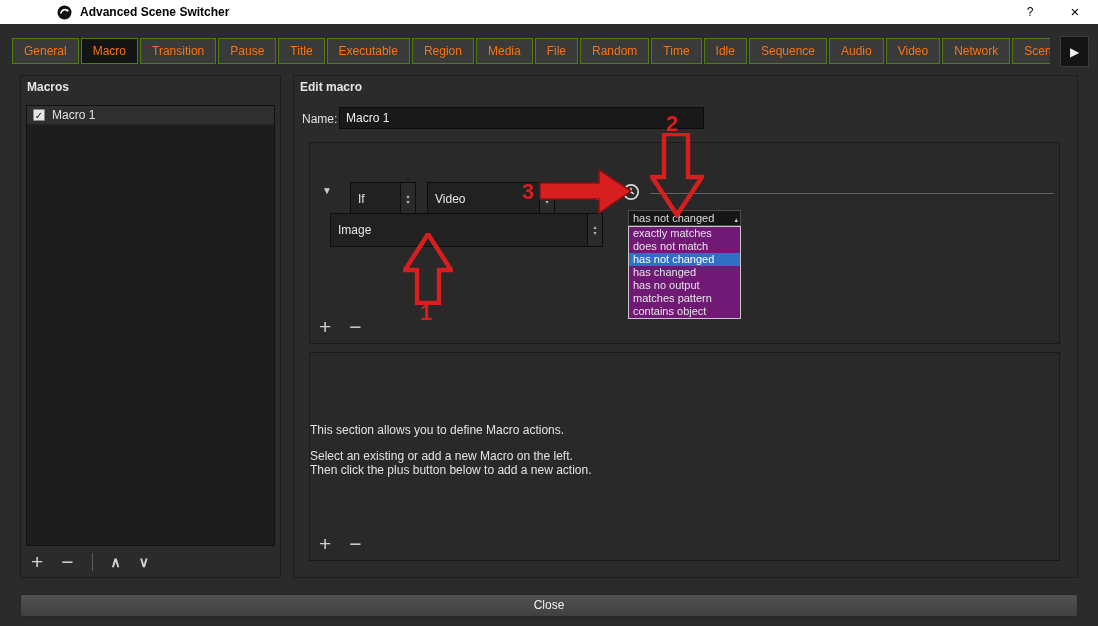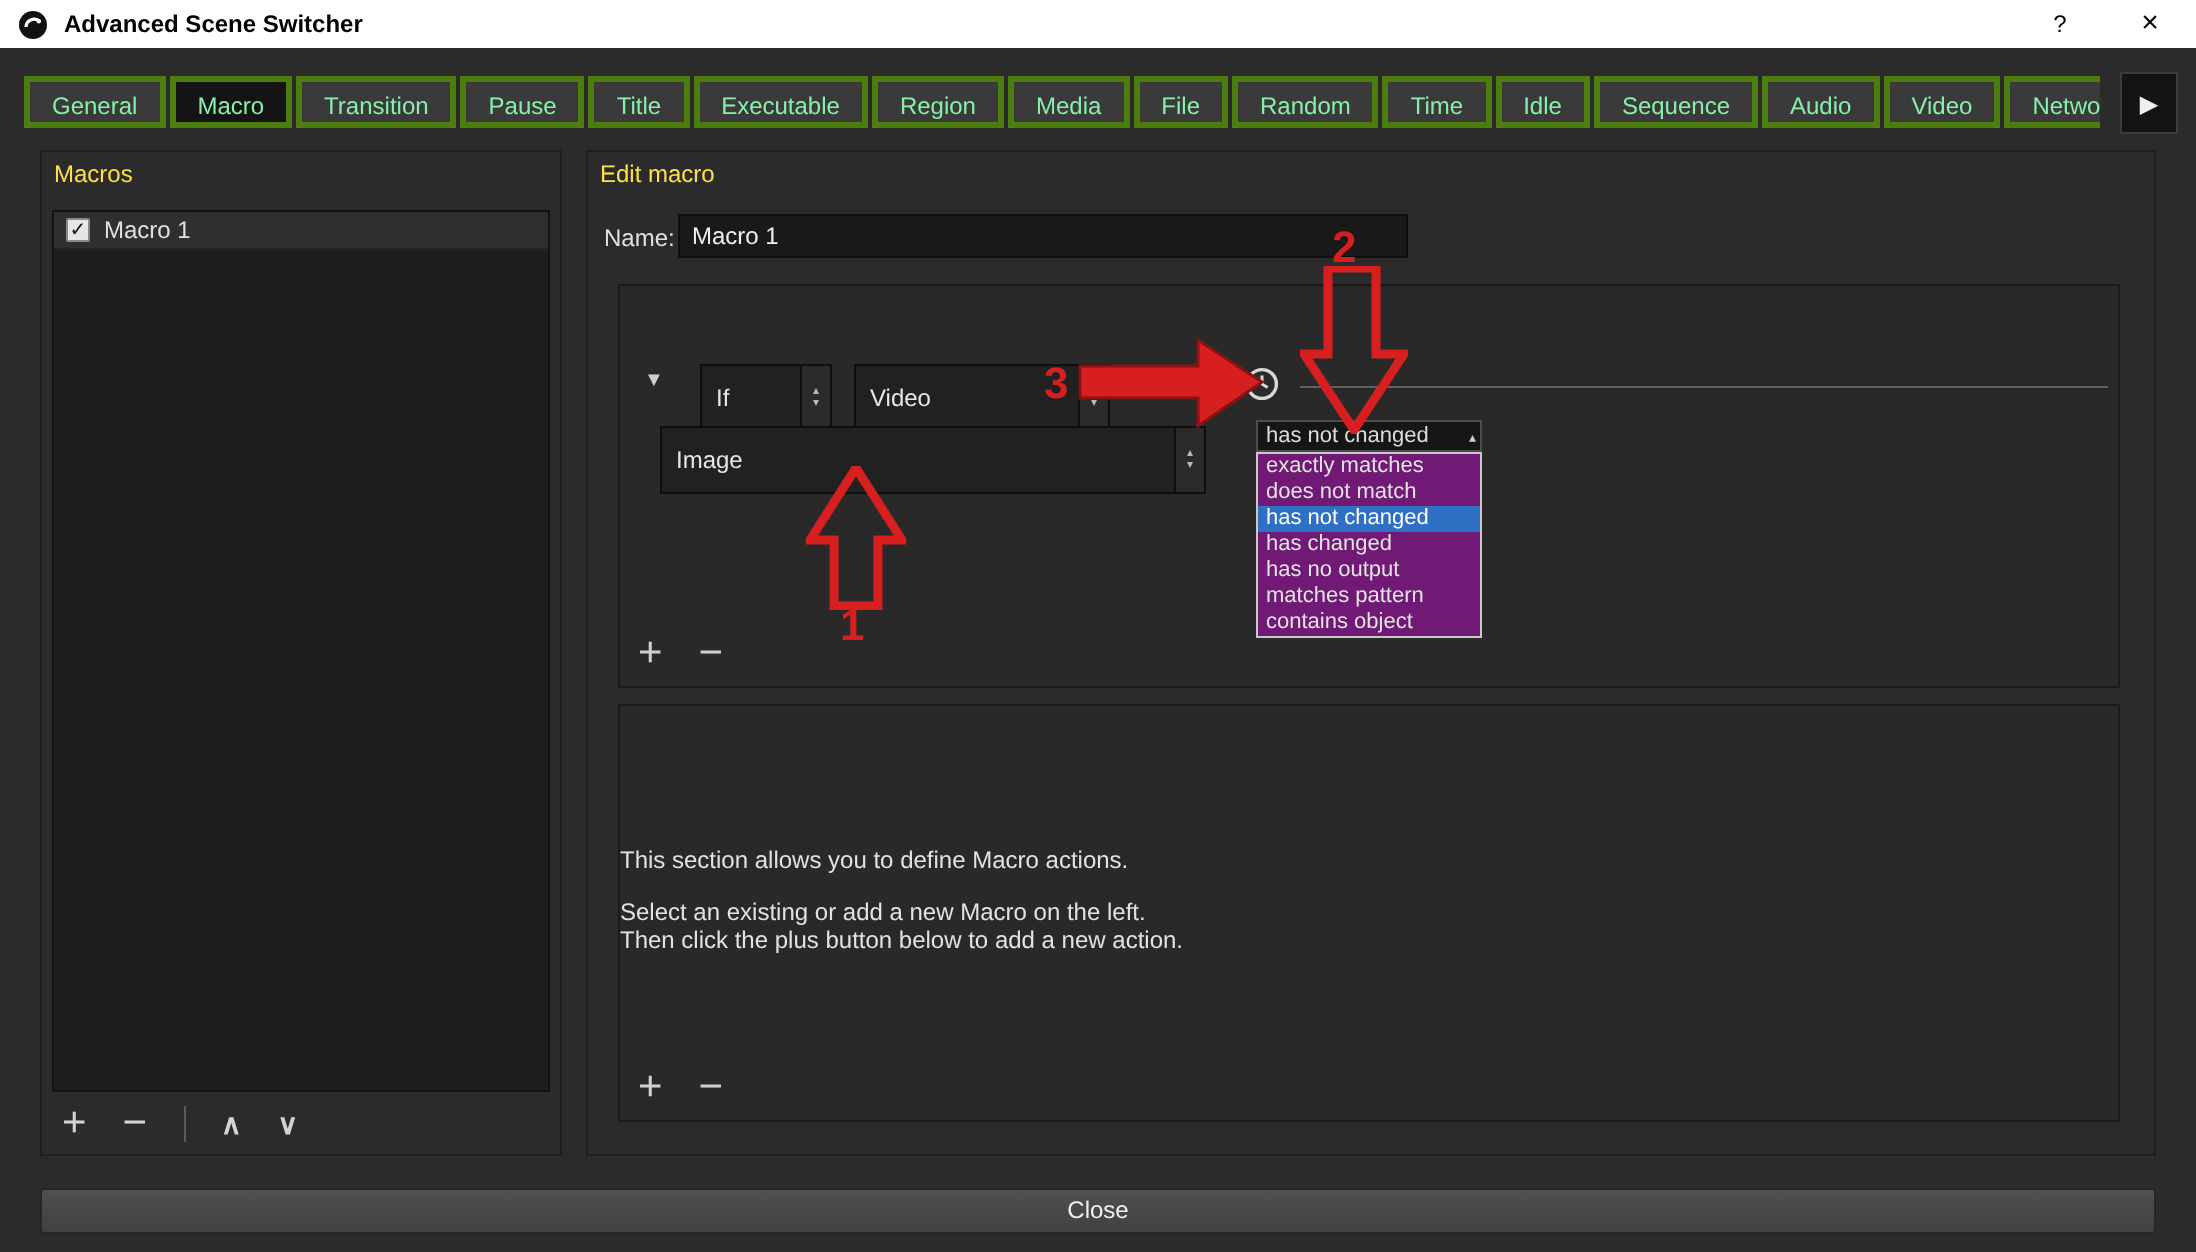--- a/index.html
+++ b/index.html
@@ -9,51 +9,51 @@
     background: #2b2b2b;
     font-family: "Liberation Sans", sans-serif;
     font-size: 12px;
     color: #e0e0e0;
     overflow: hidden;
   }
 
   
   .titlebar {
     position:absolute; left:0; top:0; width:1098px; height:24px;
-    background:#ffffff; color:#000; display:flex; align-items:center;
+    background:#ffffff; color:#000; display:flex; align-items:center;padding-left:48px;
   }
   .obs-logo { margin-left:9px; width:15px; height:15px; }
   .win-title { margin-left:8px; font-weight:bold; font-size:12px; }
   .tb-help { position:absolute; right:53px; top:0; width:30px; height:24px;
     text-align:center; line-height:24px; color:#000; cursor:default; }
   .tb-close { position:absolute; right:8px; top:0; width:30px; height:24px;
     text-align:center; line-height:24px; font-size:15px; color:#000; cursor:default; }
 
   
   .tabbar {
     position:absolute; left:12px; top:38px; width:1038px; height:28px;
     display:flex; gap:2px; overflow:hidden;
   }
   .tab {
     flex:0 0 auto; white-space:nowrap;
-    background:#3a3a3a; border:3px solid #4d7c0f;
-    padding:0 11px; height:26px; line-height:24px; color:#86efac;
+    background:#3a3a3a; border:1px solid #4d7c0f;
+    padding:0 11px; height:26px; line-height:24px; color:#f97316;
   }
   .tab.selected { background:#141414; }
   .tab-scroll {
     position:absolute; right:9px; top:36px; width:29px; height:31px;
     background:#141414; border:1px solid #3c3c3c; color:#f0f0f0;
     display:flex; align-items:center; justify-content:center; font-size:12px;
   }
 
   
   .panel { position:absolute; border:1px solid #1f1f1f; background:#2b2b2b; }
   .macros-panel { left:20px; top:75px; width:261px; height:503px; }
   .edit-panel   { left:293px; top:75px; width:785px; height:503px; }
-  .panel-title { position:absolute; left:6px; top:4px; font-weight:normal; color:#fde047; }
+  .panel-title { position:absolute; left:6px; top:4px; font-weight:bold; color:#e5e5e5; }
 
   .macro-list {
     position:absolute; left:5px; top:29px; width:249px; height:441px;
     background:#1d1d1d; border:1px solid #121212;
   }
   .macro-row {
     height:19px; background:#2f2f2f; display:flex; align-items:center;
     padding-left:6px; border-bottom:1px solid #242424;
   }
   .checkbox {

